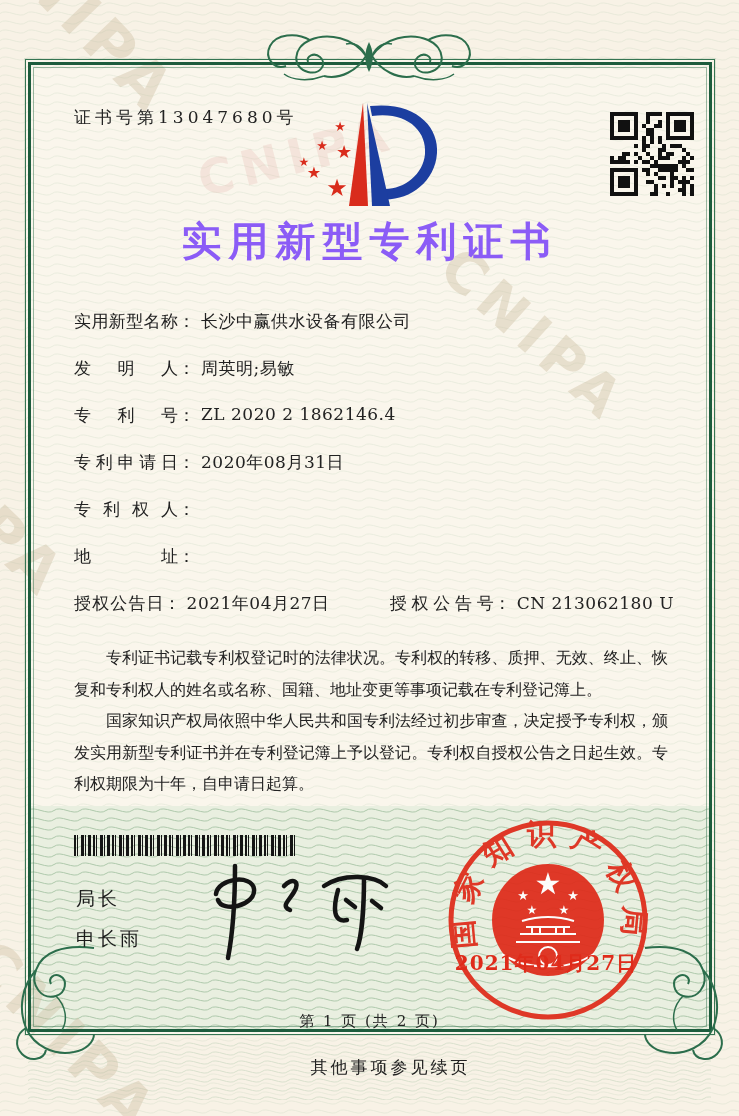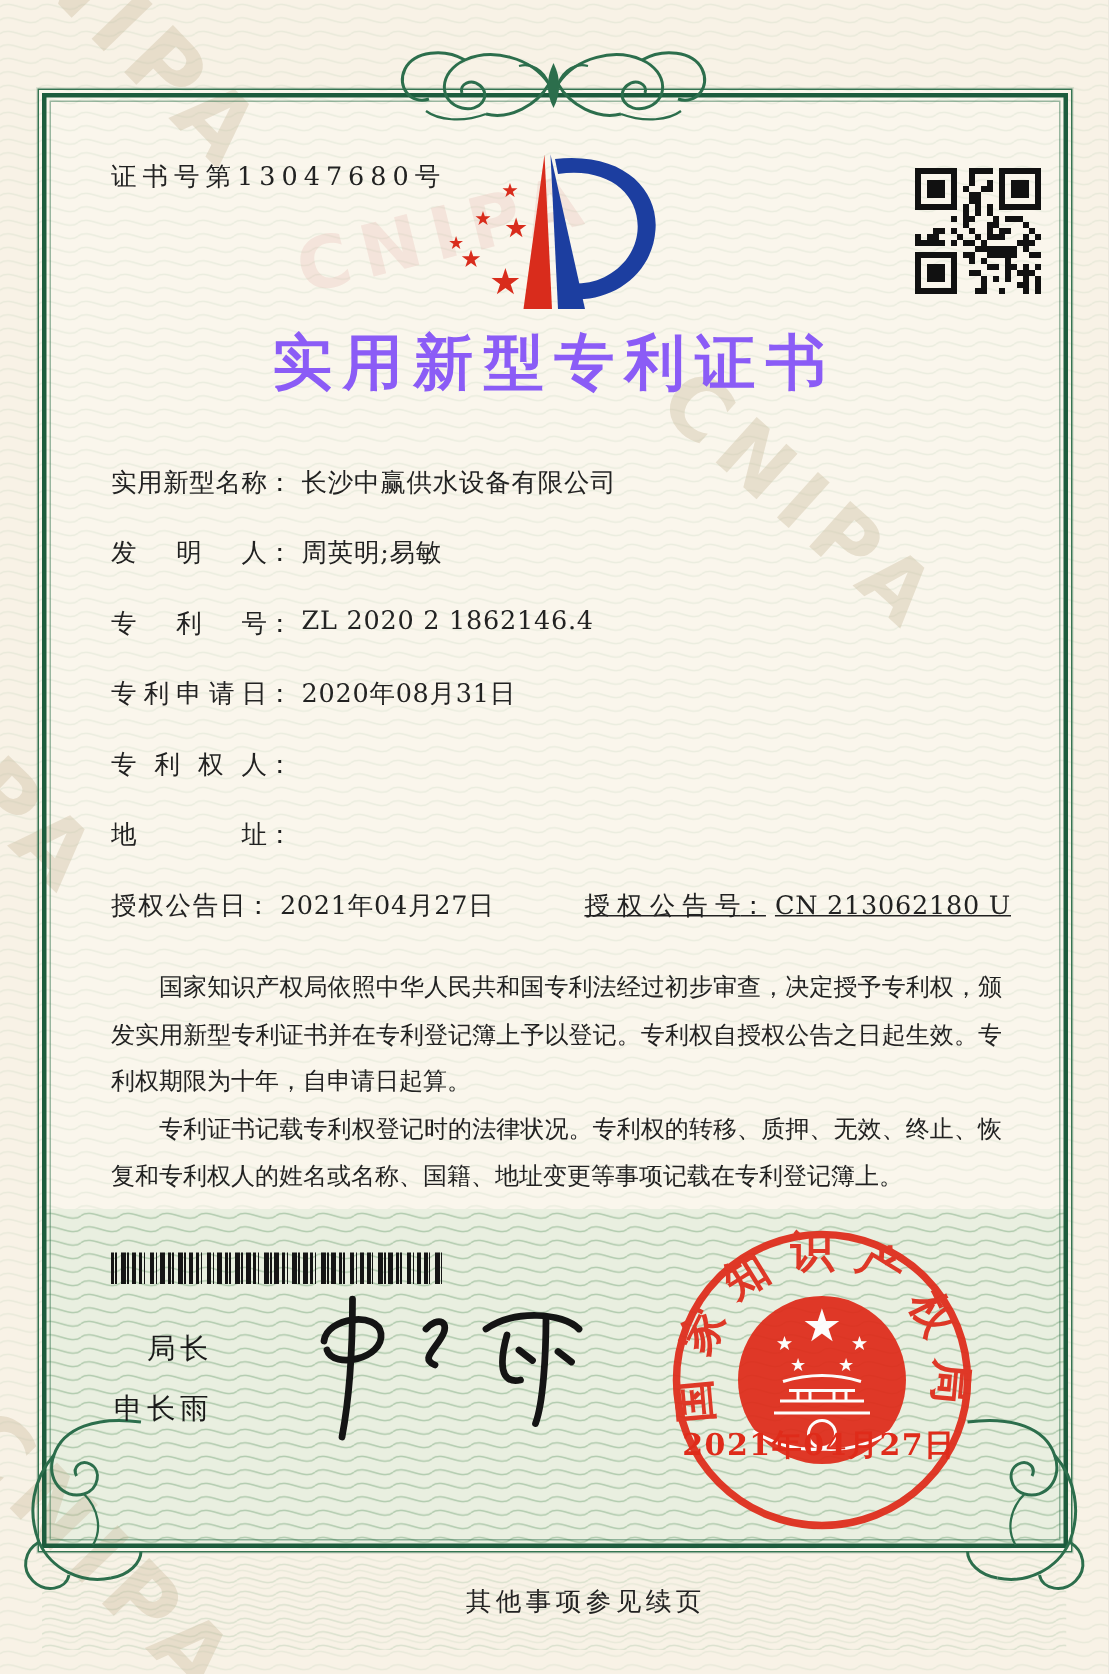--- a/index.html
+++ b/index.html
@@ -34,30 +34,30 @@
   .content{z-index:5;}
   .certno{left:74px;top:106px;font-size:17px;letter-spacing:4px;}
   .logo{left:292px;top:100px;}
   .qr{left:610px;top:112px;}
   .title{left:0;top:214px;width:739px;text-align:center;font-size:40px;font-weight:bold;
          letter-spacing:7px;color:#8b5cf6;}
   .fields{left:74px;top:310px;width:600px;font-size:17px;}
   .frow{display:flex;align-items:flex-start;height:26px;margin-bottom:21px;white-space:nowrap;}
   .flabel{display:inline-block;width:104px;text-align:justify;text-align-last:justify;}
   .fval{margin-left:6px;letter-spacing:0.5px;}
-  .gpair2{margin-left:60px;display:flex;align-items:baseline;text-decoration:underline;}
+  .gpair2{margin-left:60px;display:flex;align-items:baseline;}
   .paras{left:74px;top:642px;width:594px;font-size:16px;line-height:31.5px;text-align:justify;}
   .paras p{margin:0;text-indent:2em;}
   .barcode{left:74px;top:835px;width:222px;height:21px;
     background:repeating-linear-gradient(90deg,#151515 0 2px,transparent 2px 3px,#151515 3px 4px,
     transparent 4px 7px,#151515 7px 10px,transparent 10px 11px,#151515 11px 12px,transparent 12px 14px,
     #151515 14px 17px,transparent 17px 19px);}
   .signer{left:76px;top:886px;font-family:"DejaVu Sans","Liberation Sans",sans-serif;
           font-size:19px;letter-spacing:3px;color:#1a1a1a;}
-  .signer div{margin-bottom:14px;text-align:right;}
+  .signer div{margin-bottom:14px;}
   .sig{left:188px;top:856px;z-index:6;}
   .seal{left:440px;top:816px;z-index:5;}
   .sealdate{left:436px;top:950px;width:220px;text-align:center;font-size:20px;font-weight:bold;
             color:#df2b1a;letter-spacing:1px;z-index:6;}
   .pageind{left:0;top:1012px;width:739px;text-align:center;font-size:15px;letter-spacing:2px;}
   .footnote{left:0;top:1056px;width:739px;text-align:center;font-size:17px;letter-spacing:3px;margin-left:21px;}
 </style>
 </head>
 <body>
 
@@ -391,22 +391,22 @@
         <span class="fval">2021年04月27日</span>
       <span class="gpair2">
         <span class="flabel">授权公告号</span>
           <span>：</span>
           <span class="fval">CN 213062180 U</span>
       </span>
     </div>
   </div>
 
   <div class="abs content paras">
+    <p>专利证书记载专利权登记时的法律状况。专利权的转移、质押、无效、终止、恢复和专利权人的姓名或名称、国籍、地址变更等事项记载在专利登记簿上。</p>
     <p>国家知识产权局依照中华人民共和国专利法经过初步审查，决定授予专利权，颁发实用新型专利证书并在专利登记簿上予以登记。专利权自授权公告之日起生效。专利权期限为十年，自申请日起算。</p>
-    <p>专利证书记载专利权登记时的法律状况。专利权的转移、质押、无效、终止、恢复和专利权人的姓名或名称、国籍、地址变更等事项记载在专利登记簿上。</p>
   </div>
 
   <div class="abs content barcode"></div>
 
   <div class="abs content signer">
     <div>局长</div>
     <div>申长雨</div>
   </div>
 
   <svg class="abs content sig" width="210" height="110" viewBox="0 0 210 110">
@@ -445,15 +445,16 @@
         <path d="M88,111 V118 M96,111 V118 M112,111 V118 M120,111 V118"></path>
         <path d="M76,118 H132"></path>
         <path d="M72,126 H136"></path>
         <circle cx="104" cy="140" r="9"></circle>
         <path d="M58,138 Q80,152 104,150 Q128,152 150,138"></path>
       </g>
     </g>
   </svg>
   <div class="abs sealdate">2021年04月27日</div>
 
+  <div class="abs content pageind">第 1 页 (共 2 页)</div>
   <div class="abs content footnote">其他事项参见续页</div>
 
 </div>
 
 </body></html>

